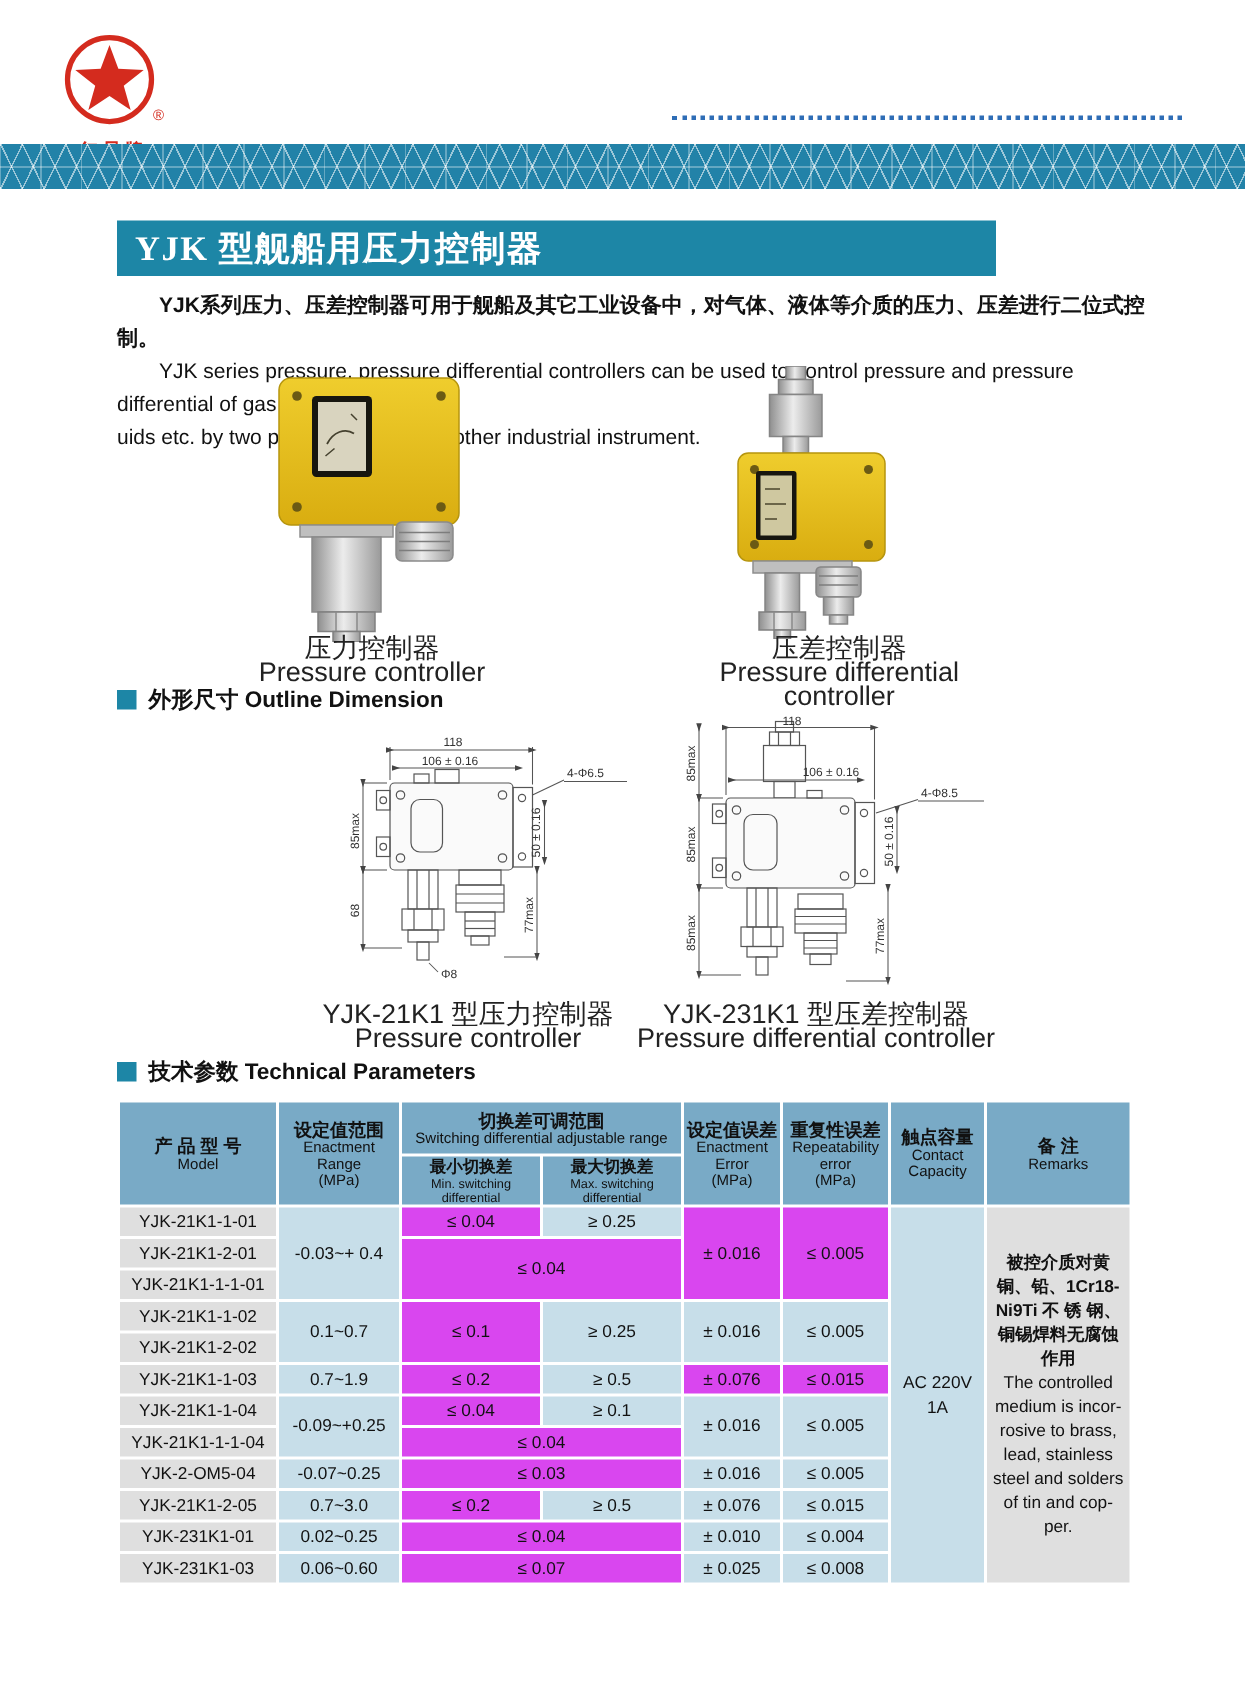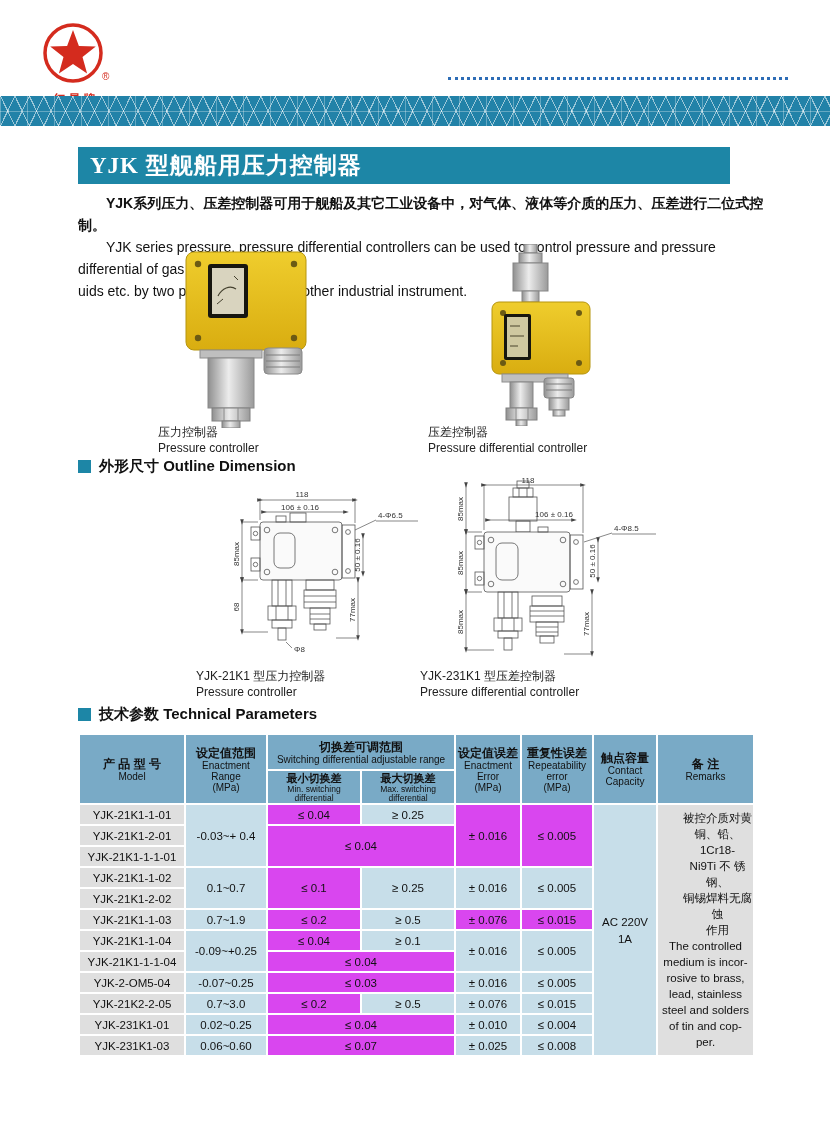--- a/index.html
+++ b/index.html
@@ -14,38 +14,38 @@
   .dotline{position:absolute;left:448px;top:57px;width:340px;height:20px;
            border-bottom:3px dotted #2e6db6;}
   .band{position:absolute;left:0;top:96px;width:830px;height:30px;background-color:#2282a8;
         background-image:
          repeating-linear-gradient(64deg, rgba(255,255,255,.55) 0 1px, transparent 1px 13px),
          repeating-linear-gradient(116deg, rgba(255,255,255,.55) 0 1px, transparent 1px 13px),
          repeating-linear-gradient(90deg, rgba(255,255,255,.30) 0 1px, transparent 1px 27px),
          repeating-linear-gradient(0deg, transparent 0 14px, rgba(255,255,255,.30) 14px 15px, transparent 15px 30px);}
 
   
-  .titlebar{position:absolute;left:78px;top:147px;width:652px;height:37px;background:#1d86a6;
+  .titlebar{position:absolute;left:78px;top:147px;width:586px;height:37px;background:#1d86a6;
             color:#fff;display:flex;align-items:center;}
   .titlebar .cn{font-family:"Liberation Serif",serif;font-weight:bold;font-size:23px;
                 margin-left:12px;letter-spacing:1px;white-space:nowrap;}
   .titlebar .en{font-family:"Liberation Serif",serif;font-weight:bold;font-size:24px;
                 margin-left:30px;letter-spacing:.5px;white-space:nowrap;}
 
   
   .intro{position:absolute;left:78px;top:192px;width:690px;font-size:14px;line-height:22px;}
   .intro .cn{font-weight:bold;text-indent:2em;margin:0;}
   .intro .en{margin:0;text-indent:2em;white-space:pre-line;}
 
   
   .photo-left{position:absolute;left:170px;top:250px;}
   .photo-right{position:absolute;left:450px;top:244px;}
-  .caption{position:absolute;text-align:left;font-size:12px;line-height:16px;color:#222;}
+  .caption{position:absolute;text-align:center;font-size:18px;line-height:16px;color:#222;}
   .cap-photo-left{left:158px;top:424px;width:180px;}
-  .cap-photo-right{left:428px;top:424px;width:215px;}
+  .cap-photo-right{left:452px;top:424px;width:215px;}
 
   
   .sec{position:absolute;left:78px;display:flex;align-items:center;gap:8px;
        font-size:15px;font-weight:bold;color:#111;}
   .sec .sq{width:13px;height:13px;background:#1d86a6;flex:0 0 auto;}
   .sec-outline{top:457px;}
   .sec-params{top:705px;}
 
   
   .draw-left{position:absolute;left:198px;top:486px;}
@@ -68,21 +68,21 @@
   .hd .hen{display:block;font-size:10px;line-height:11px;white-space:pre-line;}
   .hd .hsm{display:block;font-size:8.5px;line-height:9px;white-space:pre-line;}
   .cb{background:#c7dee9;}
   .cg{background:#d946ef;}
   .model{background:#dfdfdf;text-align:left;padding-left:10px;white-space:nowrap;}
   .range{background:#c7dee9;text-align:left;padding-left:8px;white-space:nowrap;}
   .contact-cell{background:#c7dee9;}
   .contact-cell div{margin:5px 0;}
   .remarks-cell{background:#dfdfdf;text-align:left;vertical-align:top;padding:8px 5px 0 7px;
                 font-size:11.5px;line-height:16px;}
-  .remarks-cell .rcn{font-weight:normal;white-space:pre-line;display:block;padding-left:24px;}
+  .remarks-cell .rcn{font-weight:bold;white-space:pre-line;display:block;}
   .remarks-cell .ren{white-space:pre-line;display:block;}
   .hr1 th{height:34px;}
   .hr2 th{height:24px;}
   .params-table tbody tr{height:19px;}
 </style>
 </head>
 <body>
 
 <div class="page">
 
@@ -462,21 +462,21 @@
         <td class="cg" colspan="2">≤ 0.04</td>
       </tr>
       <tr>
         <td class="model">YJK-2-OM5-04</td>
         <td class="range">-0.07~0.25</td>
         <td class="cg" colspan="2">≤ 0.03</td>
         <td class="cb">± 0.016</td>
         <td class="cb">≤ 0.005</td>
       </tr>
       <tr>
-        <td class="model">YJK-21K2-2-05</td>
+        <td class="model">YJK-21K1-2-05</td>
         <td class="range">0.7~3.0</td>
         <td class="cg">≤ 0.2</td>
         <td class="cb">≥ 0.5</td>
         <td class="cb">± 0.076</td>
         <td class="cb">≤ 0.015</td>
       </tr>
       <tr>
         <td class="model">YJK-231K1-01</td>
         <td class="range">0.02~0.25</td>
         <td class="cg" colspan="2">≤ 0.04</td>

